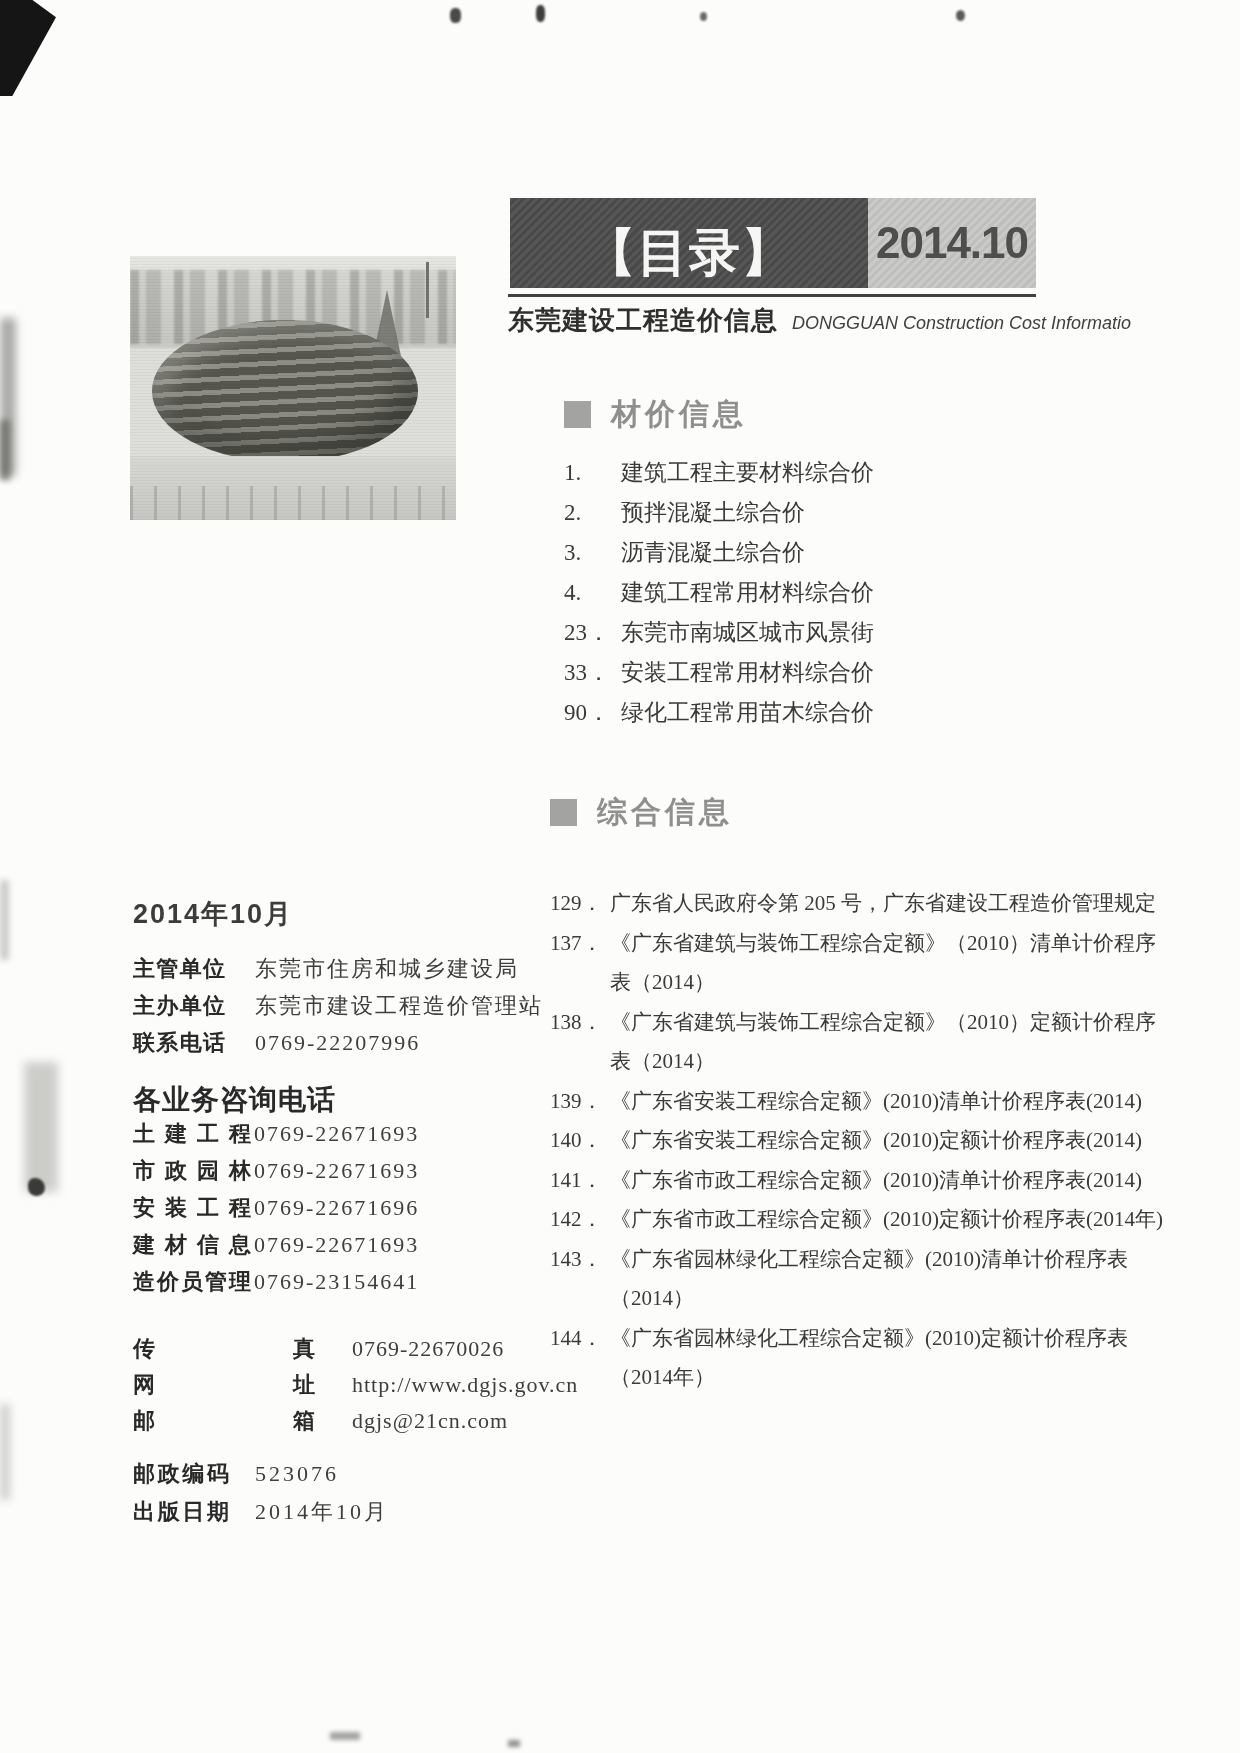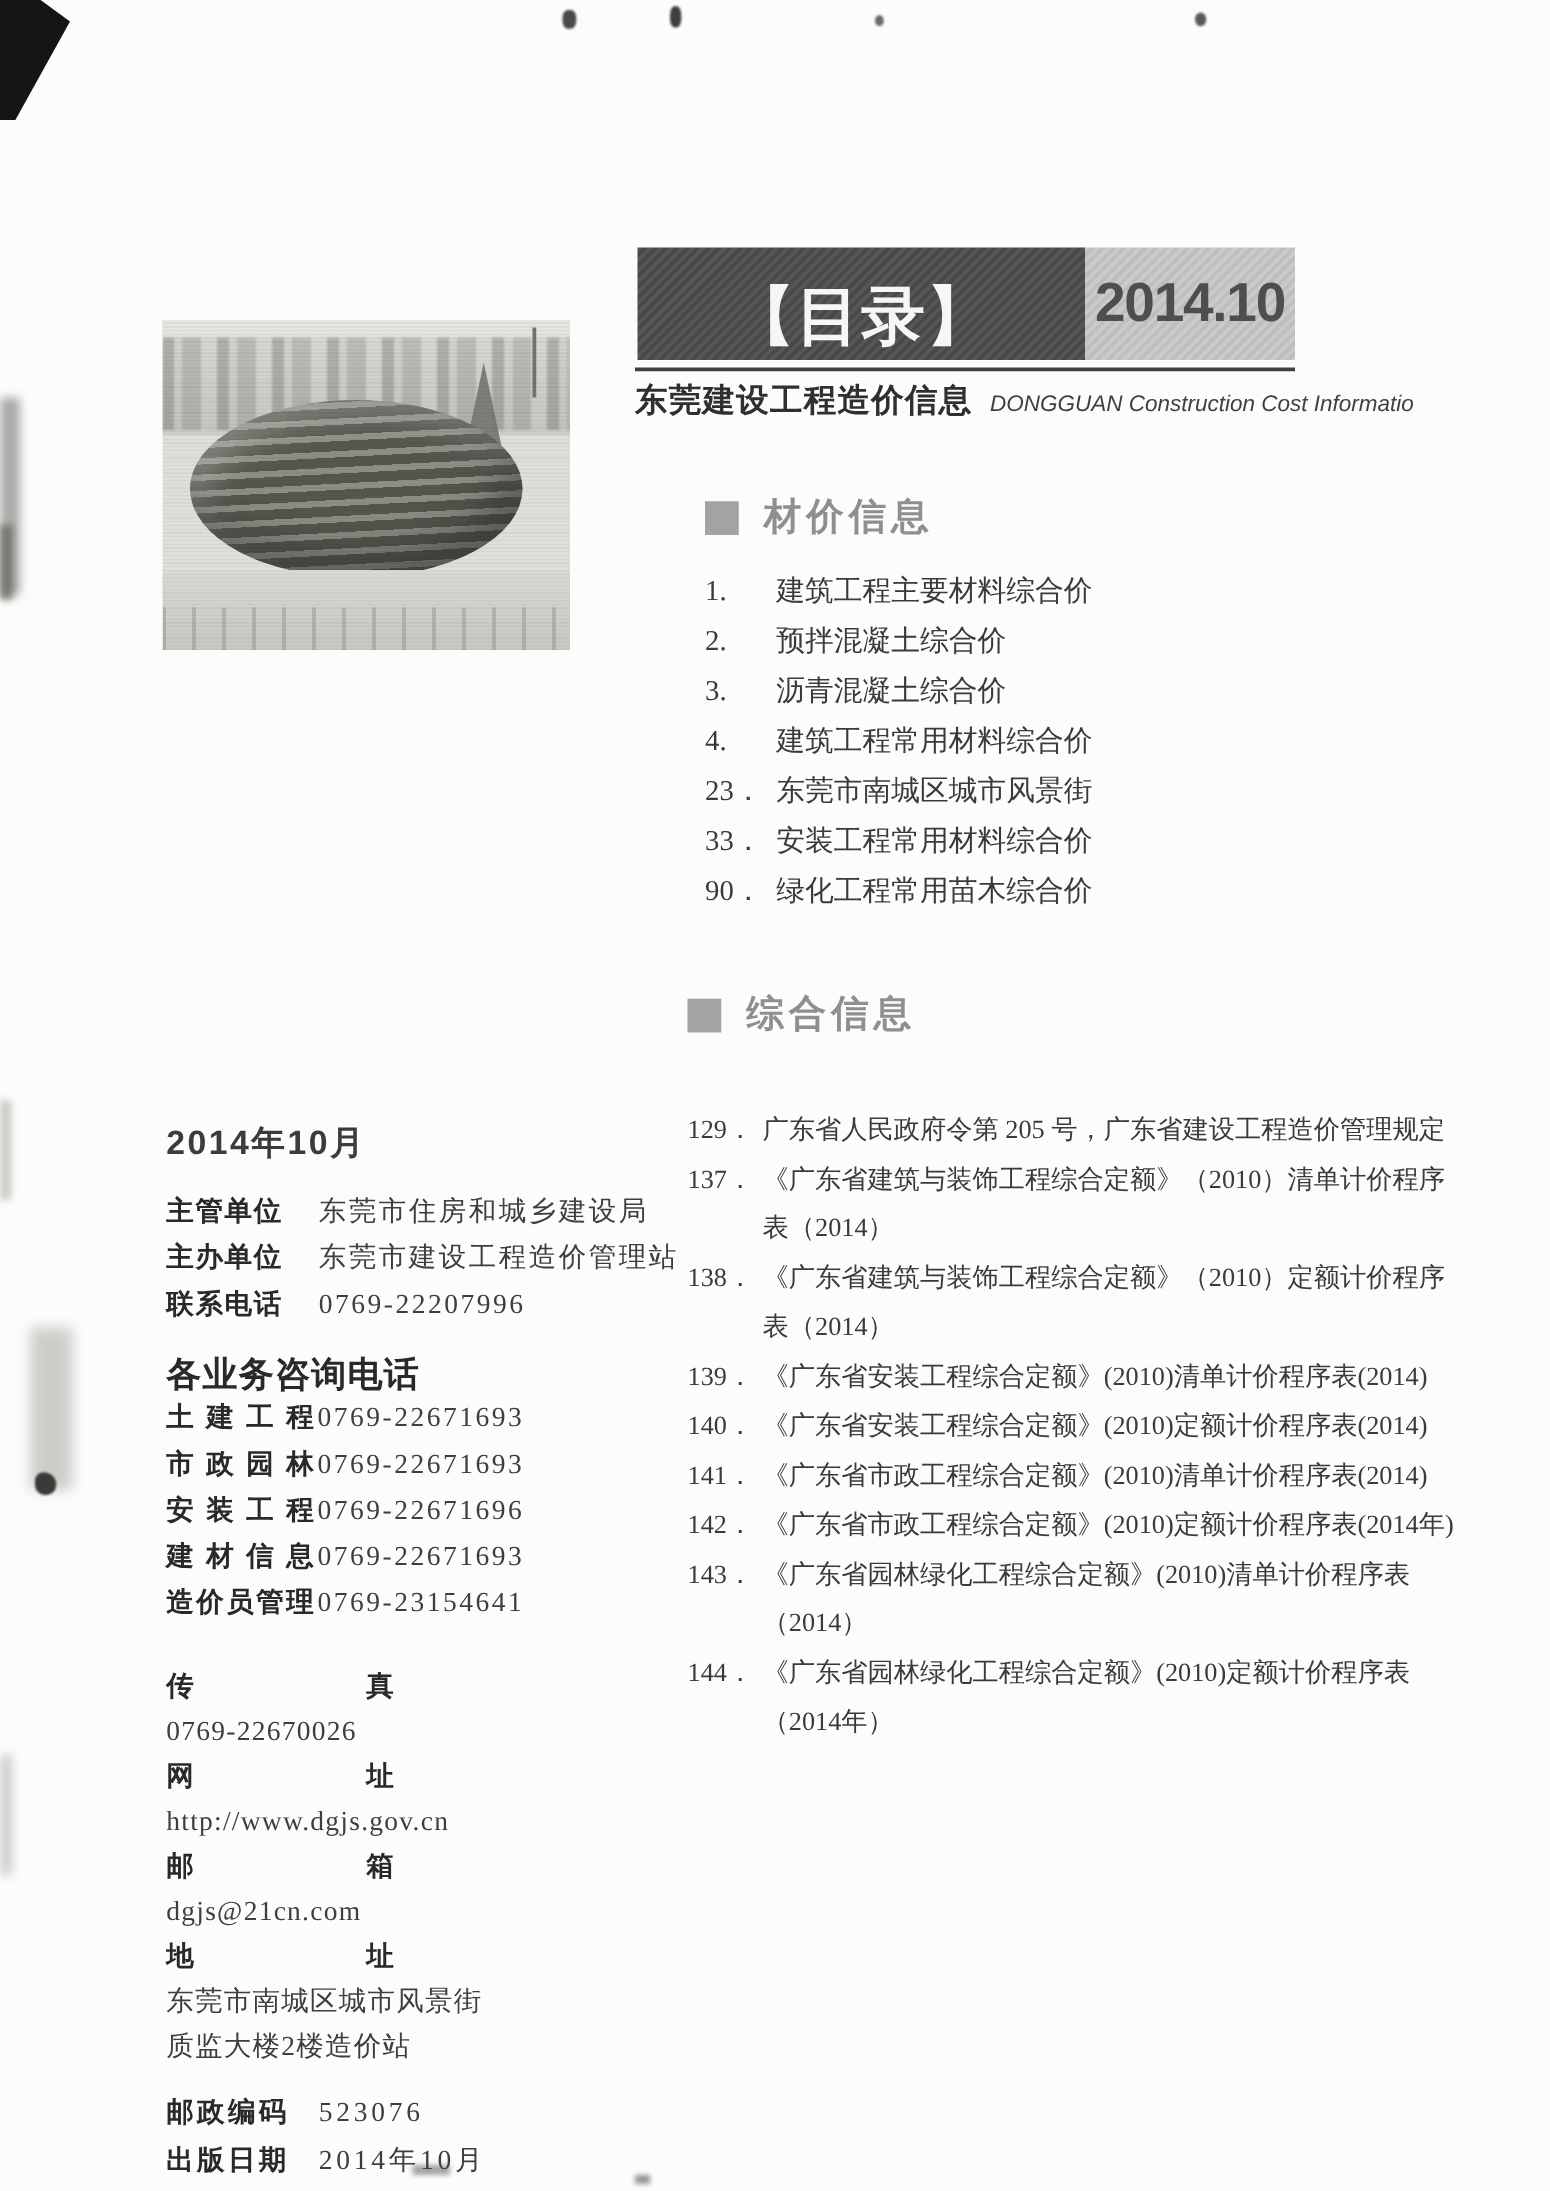--- a/index.html
+++ b/index.html
@@ -93,21 +93,21 @@
   .val { font-family:"Liberation Serif", serif; font-size:22px; color:#3e3e3e; letter-spacing:1px; }
   .val div { white-space:nowrap; }
   .num-val { letter-spacing:2px; }
   .pub-group { margin-top:20px; }
   .pub-group .row { line-height:37px; }
   .pub-group .lbl { width:92px; margin-right:30px; }
   .consult-title { margin-top:24px; font-size:28px; font-weight:bold; color:#292929; letter-spacing:1px; line-height:30px; }
   .consult-group .row { line-height:37px; }
   .consult-group .lbl { width:118px; margin-right:3px; }
   .contact-group { margin-top:31px; }
-  .contact-group .row { line-height:36px;flex-direction:column; }
+  .contact-group .row { line-height:36px; }
   .contact-group .lbl { width:182px; margin-right:37px; }
   .footer-group { margin-top:16px; }
   .footer-group .row { line-height:38px; }
   .footer-group .lbl { width:96px; margin-right:26px; }
   .footer-group .val { letter-spacing:3px; }
 </style>
 </head>
 <body>
 
 <div class="page">
@@ -364,27 +364,20 @@
           </span>
         </div>
 
         <div class="row">
           <span class="lbl">邮箱</span>
           <span class="val">
             <div>dgjs@21cn.com</div>
           </span>
         </div>
 
-        <div class="row">
-          <span class="lbl">地址</span>
-          <span class="val">
-            <div>东莞市南城区城市风景街</div>
-            <div>质监大楼2楼造价站</div>
-          </span>
-        </div>
       </div>
 
     <div class="footer-group">
 
         <div class="row">
           <span class="lbl">邮政编码</span>
           <span class="val">
             <div>523076</div>
           </span>
         </div>

